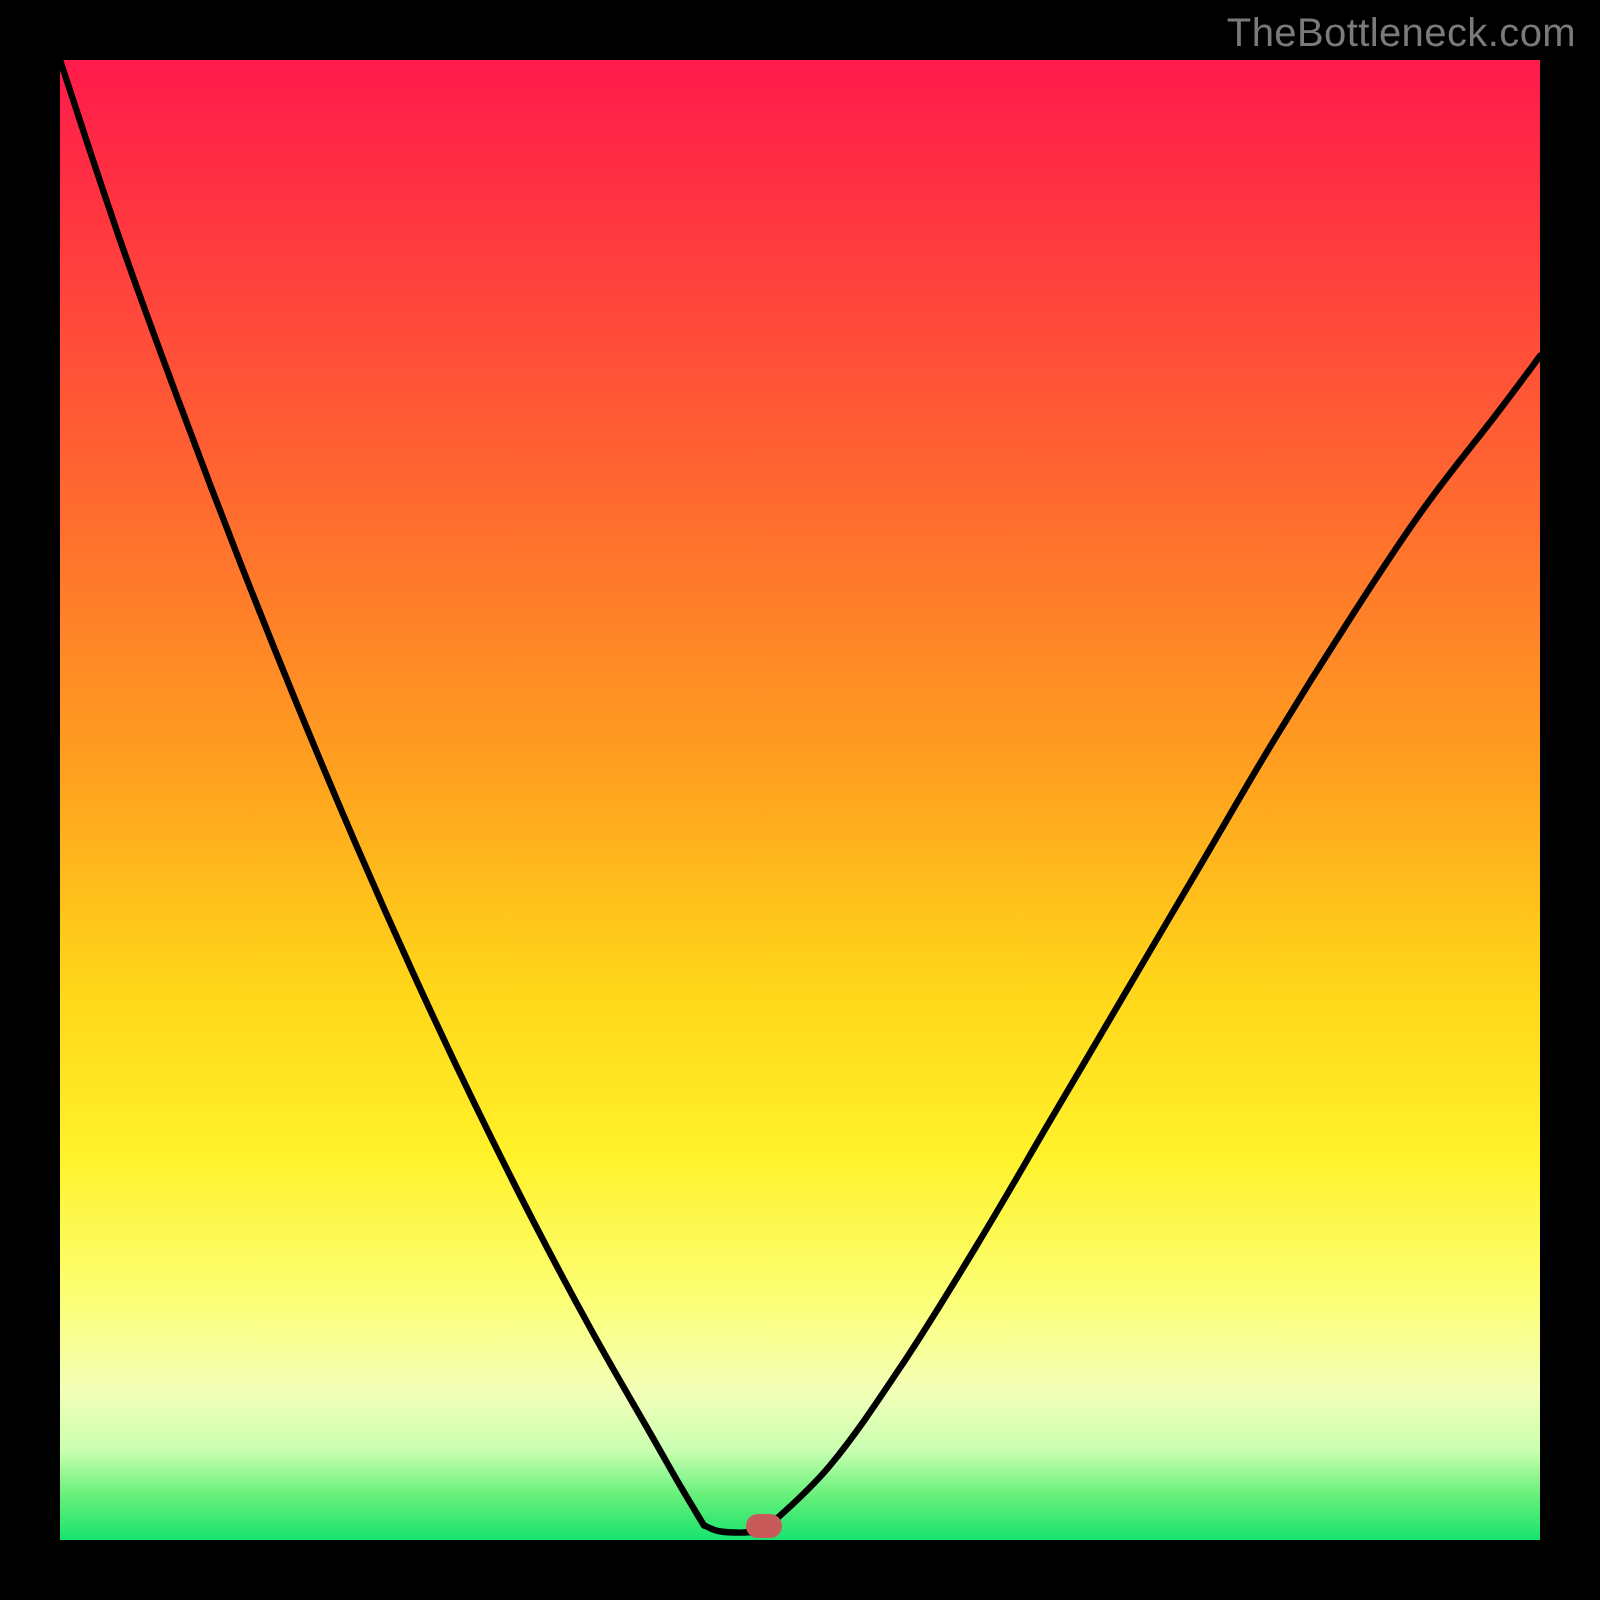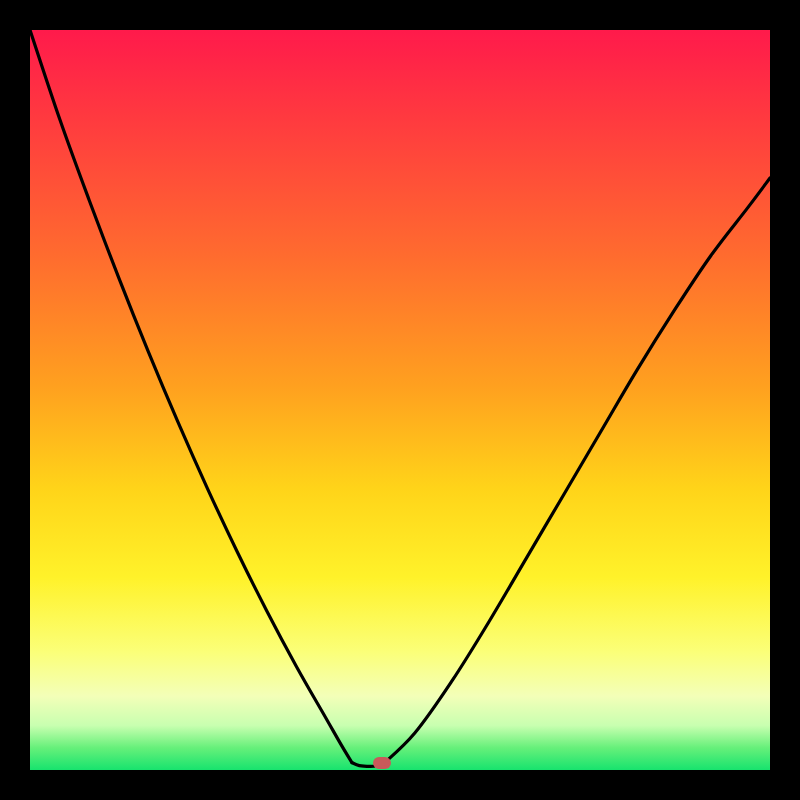--- a/index.html
+++ b/index.html
@@ -64,20 +64,21 @@
     height: 12px;
     border-radius: 6px;
     background: #c85a5a;
     transform: translate(-50%, -50%);
   }
 </style>
 </head>
 <body>
 
 <div class="frame">
+  <div class="watermark">TheBottleneck.com</div>
 
   <div class="plot-area">
     <svg class="curve" viewBox="0 0 740 740" preserveAspectRatio="none">
       <path id="curve-left" fill="none" stroke="#000" stroke-width="3.2" stroke-linecap="round" stroke-linejoin="round" d="M 0 0 C 5.328 15.983999999999991, 18.944000000000003 58.16399999999997, 29.6 88.79999999999995 C 40.256 119.43599999999994, 48.544000000000004 141.56199999999993, 59.2 170.19999999999993 C 69.856 198.83799999999994, 78.14399999999999 220.59399999999997, 88.8 247.89999999999998 C 99.456 275.206, 107.744 295.92600000000004, 118.4 321.90000000000003 C 129.056 347.874, 137.344 367.55800000000005, 148 392.20000000000005 C 158.656 416.84200000000004, 166.944 435.49, 177.6 458.8 C 188.256 482.11, 196.544 499.72200000000004, 207.20000000000002 521.7 C 217.85600000000002 543.678, 226.144 560.254, 236.8 580.9 C 247.45600000000002 601.5459999999999, 255.74399999999997 617.086, 266.4 636.4 C 277.056 655.7139999999999, 288.008 674.214, 296 688.2 C 303.992 702.186, 306.13800000000003 706.1080000000001, 310.8 714.1 C 315.462 722.092, 319.902 729.27, 321.9 732.6"></path>
       <path id="curve-floor" fill="none" stroke="#000" stroke-width="3.2" stroke-linecap="round" stroke-linejoin="round" d="M 321.9 732.6 C 323.23199999999997 733.1328, 325.97 734.894, 329.3 735.56 C 332.63 736.2259999999999, 336.40400000000005 736.3, 340.40000000000003 736.3 C 344.396 736.3, 349.502 735.6931999999999, 351.5 735.56"></path>
       <path id="curve-right" fill="none" stroke="#000" stroke-width="3.2" stroke-linecap="round" stroke-linejoin="round" d="M 351.5 735.56 C 357.494 729.6991999999999, 372.146 718.1848, 384.8 703 C 397.454 687.8152, 408.47999999999996 671.1800000000001, 421.79999999999995 651.2 C 435.11999999999995 631.22, 445.48 613.978, 458.8 592 C 472.12 570.022, 482.48 551.744, 495.8 529.1 C 509.12 506.456, 519.4799999999999 488.844, 532.8 466.2 C 546.12 443.556, 556.48 425.944, 569.8000000000001 403.3 C 583.1200000000001 380.656, 593.48 362.378, 606.8 340.4 C 620.1199999999999 318.42199999999997, 630.4799999999999 301.846, 643.8 281.2 C 657.12 260.554, 667.48 244.34800000000004, 680.8000000000001 225.70000000000005 C 694.1200000000001 207.05200000000005, 707.144 191.58600000000004, 717.8 177.60000000000002 C 728.4559999999999 163.614, 736.004 153.328, 740 148"></path>
     </svg>
     <div id="min-marker" class="marker" style="left: 351.5px; top: 732.6px;"></div>
   </div>
 </div>

